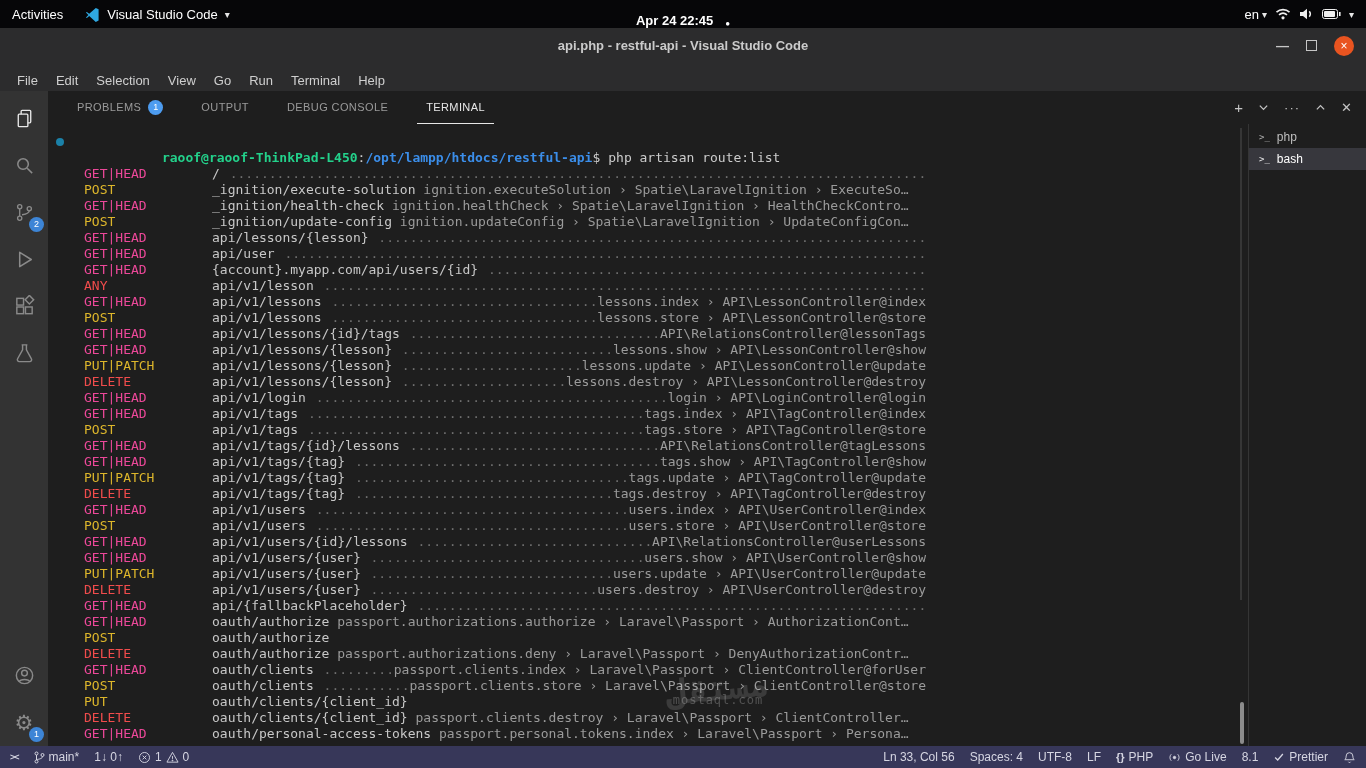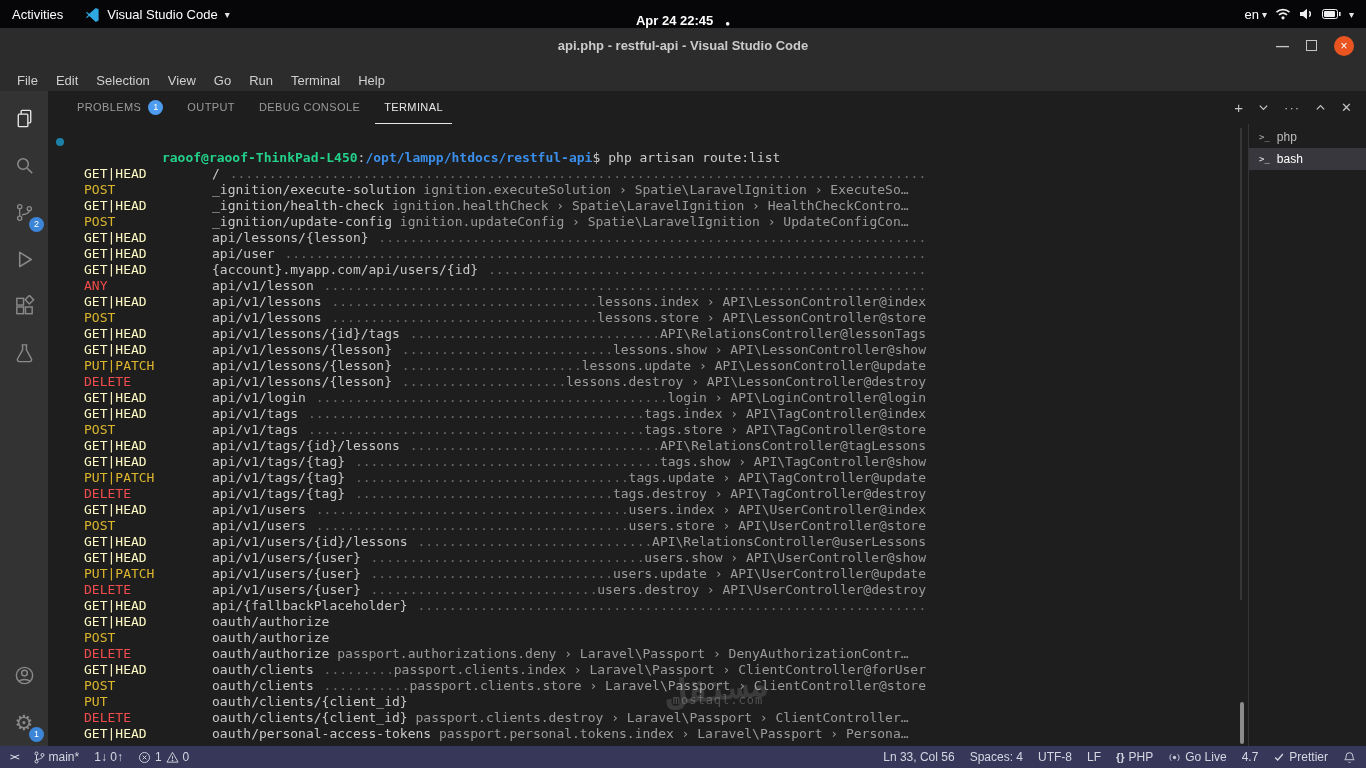--- a/index.html
+++ b/index.html
@@ -42,21 +42,21 @@
   .ab-icon svg{width:23px;height:23px;}
   .ab-spacer{flex:1;}
   .ab-badge{position:absolute;bottom:4px;right:4px;background:#3d85d6;border-radius:50%;
             width:15px;height:15px;font-size:9px;line-height:15px;text-align:center;color:#fff;}
   .gear-glyph{font-size:21px;line-height:21px;}
 
   
   .panel{flex:1;display:flex;flex-direction:column;background:#1e1e1e;min-width:0;}
   .panel-header{height:33px;display:flex;align-items:center;justify-content:space-between;
                 padding:0 14px 0 20px;flex:0 0 33px;}
-  .panel-tabs{display:flex;height:100%;gap:6px;text-align:right;}
+  .panel-tabs{display:flex;height:100%;gap:20px;text-align:right;}
   .panel-tab{display:flex;align-items:center;gap:7px;padding:0 9px;font-size:11px;
              letter-spacing:.4px;color:#9a9a9a;border-bottom:1px solid transparent;box-sizing:border-box;}
   .panel-tab.active{color:#e7e7e7;border-bottom-color:#e7e7e7;}
   .tab-badge{background:#4d9cf0;color:#fff;border-radius:50%;width:15px;height:15px;font-size:9px;
              display:flex;align-items:center;justify-content:center;}
   .panel-actions{display:flex;align-items:center;gap:15px;color:#c5c5c5;font-size:15px;}
   .pa-ellipsis{letter-spacing:1px;font-size:13px;}
   .pa-close{font-size:13px;}
 
   .panel-body{flex:1;display:flex;position:relative;min-height:0;}
@@ -65,21 +65,21 @@
   .terminal{flex:1;padding:10px 0 8px 20px;font-family:"DejaVu Sans Mono",monospace;font-size:13px;
             line-height:16px;color:#cccccc;position:relative;overflow:hidden;min-width:0;}
   .term-line{height:16px;white-space:pre;position:relative;}
   .cmd-dot{position:absolute;left:-12px;top:4px;width:8px;height:8px;border-radius:50%;background:#1b81a8;}
   .p-user{color:#23d18b;font-weight:bold;}
   .p-path{color:#3b8eea;font-weight:bold;}
   .p-cmd{margin-left:8px;}
   .routes{margin-left:16px;width:842px;}
   .route-row{display:flex;height:16px;line-height:16px;white-space:pre;overflow:hidden;}
   .rm{flex:0 0 128px;}
-  .mget{color:#fef9c3;}
+  .mget{color:#ec4899;}
   .mpost{color:#ddb62b;}
   .mdel{color:#f14c4c;}
   .ru{color:#c8c8c8;}
   .rdots{flex:1 1 0;min-width:0;overflow:hidden;color:#6f6f6f;padding:0 2px;}
   .rr{color:#9b9b9b;}
 
   .watermark{position:absolute;left:545px;top:556px;width:250px;text-align:center;color:#fff;pointer-events:none;}
   .wm-logo{font-size:34px;font-weight:bold;opacity:.13;transform:rotate(-5deg);}
   .wm-domain{font-size:12px;opacity:.22;letter-spacing:1px;margin-top:-4px;text-align:center;}
 
@@ -277,21 +277,21 @@
               <div class="route-row"><span class="rm mget">GET|HEAD</span><span class="ru">api/v1/tags/{tag}</span><span class="rdots"> ............................................................................................................................................................................................................................................................................................................</span><span class="rr">tags.show › API\TagController@show</span></div>
               <div class="route-row"><span class="rm mpost">PUT|PATCH</span><span class="ru">api/v1/tags/{tag}</span><span class="rdots"> ............................................................................................................................................................................................................................................................................................................</span><span class="rr">tags.update › API\TagController@update</span></div>
               <div class="route-row"><span class="rm mdel">DELETE</span><span class="ru">api/v1/tags/{tag}</span><span class="rdots"> ............................................................................................................................................................................................................................................................................................................</span><span class="rr">tags.destroy › API\TagController@destroy</span></div>
               <div class="route-row"><span class="rm mget">GET|HEAD</span><span class="ru">api/v1/users</span><span class="rdots"> ............................................................................................................................................................................................................................................................................................................</span><span class="rr">users.index › API\UserController@index</span></div>
               <div class="route-row"><span class="rm mpost">POST</span><span class="ru">api/v1/users</span><span class="rdots"> ............................................................................................................................................................................................................................................................................................................</span><span class="rr">users.store › API\UserController@store</span></div>
               <div class="route-row"><span class="rm mget">GET|HEAD</span><span class="ru">api/v1/users/{id}/lessons</span><span class="rdots"> ............................................................................................................................................................................................................................................................................................................</span><span class="rr">API\RelationsController@userLessons</span></div>
               <div class="route-row"><span class="rm mget">GET|HEAD</span><span class="ru">api/v1/users/{user}</span><span class="rdots"> ............................................................................................................................................................................................................................................................................................................</span><span class="rr">users.show › API\UserController@show</span></div>
               <div class="route-row"><span class="rm mpost">PUT|PATCH</span><span class="ru">api/v1/users/{user}</span><span class="rdots"> ............................................................................................................................................................................................................................................................................................................</span><span class="rr">users.update › API\UserController@update</span></div>
               <div class="route-row"><span class="rm mdel">DELETE</span><span class="ru">api/v1/users/{user}</span><span class="rdots"> ............................................................................................................................................................................................................................................................................................................</span><span class="rr">users.destroy › API\UserController@destroy</span></div>
               <div class="route-row"><span class="rm mget">GET|HEAD</span><span class="ru">api/{fallbackPlaceholder}</span><span class="rdots"> ............................................................................................................................................................................................................................................................................................................</span></div>
-              <div class="route-row"><span class="rm mget">GET|HEAD</span><span class="ru">oauth/authorize</span></div>
+              <div class="route-row"><span class="rm mget">GET|HEAD</span><span class="ru">oauth/authorize</span><span class="rr"> passport.authorizations.authorize › Laravel\Passport › AuthorizationCont…</span></div>
               <div class="route-row"><span class="rm mpost">POST</span><span class="ru">oauth/authorize</span></div>
               <div class="route-row"><span class="rm mdel">DELETE</span><span class="ru">oauth/authorize</span><span class="rr"> passport.authorizations.deny › Laravel\Passport › DenyAuthorizationContr…</span></div>
               <div class="route-row"><span class="rm mget">GET|HEAD</span><span class="ru">oauth/clients</span><span class="rdots"> ............................................................................................................................................................................................................................................................................................................</span><span class="rr">passport.clients.index › Laravel\Passport › ClientController@forUser</span></div>
               <div class="route-row"><span class="rm mpost">POST</span><span class="ru">oauth/clients</span><span class="rdots"> ............................................................................................................................................................................................................................................................................................................</span><span class="rr">passport.clients.store › Laravel\Passport › ClientController@store</span></div>
               <div class="route-row"><span class="rm mpost">PUT</span><span class="ru">oauth/clients/{client_id}</span></div>
               <div class="route-row"><span class="rm mdel">DELETE</span><span class="ru">oauth/clients/{client_id}</span><span class="rr"> passport.clients.destroy › Laravel\Passport › ClientController…</span></div>
               <div class="route-row"><span class="rm mget">GET|HEAD</span><span class="ru">oauth/personal-access-tokens</span><span class="rr"> passport.personal.tokens.index › Laravel\Passport › Persona…</span></div>
             </div>
 
           <div class="watermark">
@@ -358,21 +358,21 @@
         <span class="braces">{}</span>
         <span>PHP</span>
       </span>
       <span class="sb-item">
         <svg width="13" height="13" viewBox="0 0 14 14" fill="none" stroke="#d6d6e2">
           <circle cx="7" cy="7" r="1.3" fill="#d6d6e2"></circle>
           <path d="M3.5 10.5a5 5 0 0 1 0-7M10.5 3.5a5 5 0 0 1 0 7"></path>
         </svg>
         <span>Go Live</span>
       </span>
-      <span class="sb-item">4.7</span>
+      <span class="sb-item">8.1</span>
       <span class="sb-item">
         <svg width="12" height="12" viewBox="0 0 14 14" fill="none" stroke="#d6d6e2" stroke-width="1.5">
           <path d="M2.5 7.5l3 3 6-7"></path>
         </svg>
         <span>Prettier</span>
       </span>
       <span class="sb-item">
         <svg width="13" height="13" viewBox="0 0 14 14" fill="none" stroke="#d6d6e2">
           <path d="M7 1.8a3.6 3.6 0 0 1 3.6 3.6c0 3 1.4 4 1.4 4H2s1.4-1 1.4-4A3.6 3.6 0 0 1 7 1.8z"></path>
           <path d="M5.8 11.6a1.3 1.3 0 0 0 2.4 0"></path>

